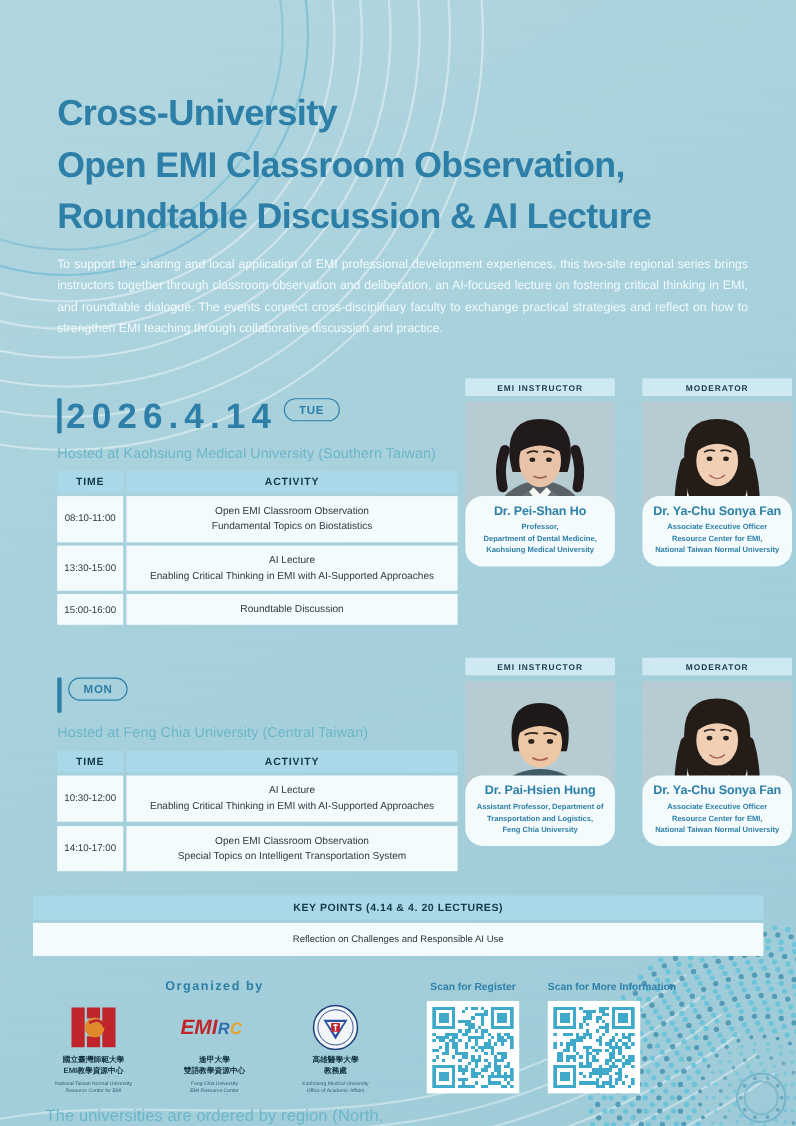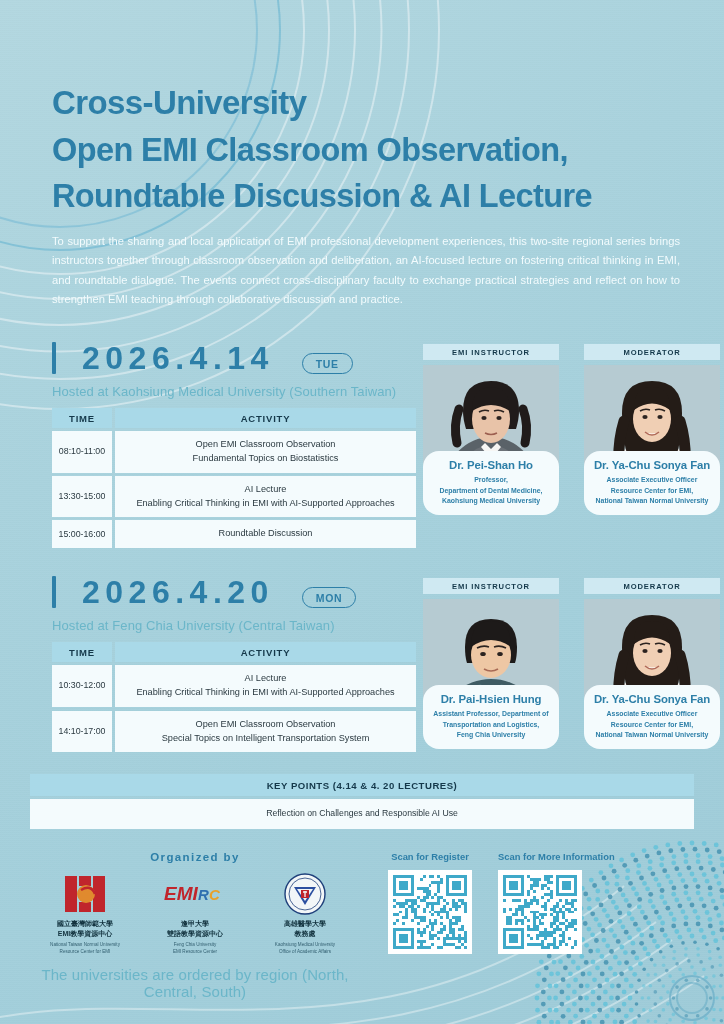--- a/index.html
+++ b/index.html
@@ -80,21 +80,21 @@
 
   
   .session { position: relative; padding: 0 22px 0 52px; }
   .session.s1 { margin-top: 33px; }
   .session.s2 { margin-top: 28px; }
 
   .session-row { display: flex; align-items: flex-start; }
   .session-left { width: 362px; flex: 0 0 362px; }
   .session-right { flex: 1; display: flex; gap: 25px; padding-left: 9px; margin-top: 2px; }
 
-  .date-row { display: flex; align-items: flex-end; gap: 26px; }
+  .date-row { display: flex; align-items: flex-start; gap: 4px; margin-top: 20px; }
   .date-bar { width: 4px; height: 32px; background: #2d7fa8; border-radius: 1px; }
   .date-text {
     color: #2d7fa8;
     font-size: 32px;
     font-weight: 700;
     letter-spacing: 5.5px;
     line-height: 1;
   }
   .day-pill {
     border: 1.6px solid #2d7fa8;
@@ -1173,21 +1173,20 @@
           </div>
         </div>
       </div>
     </div>
 
     <div class="session s2">
       <div class="session-row">
         <div class="session-left">
           <div class="date-row">
             <div class="date-bar"></div>
-            <div class="date-text">2026.4.20</div>
             <div class="day-pill">MON</div>
           </div>
           <div class="hosted">Hosted at Feng Chia University (Central Taiwan)</div>
 
           <div class="sched">
             <div class="sched-head">
               <div class="c-time">TIME</div>
               <div class="c-act">ACTIVITY</div>
             </div>
 

